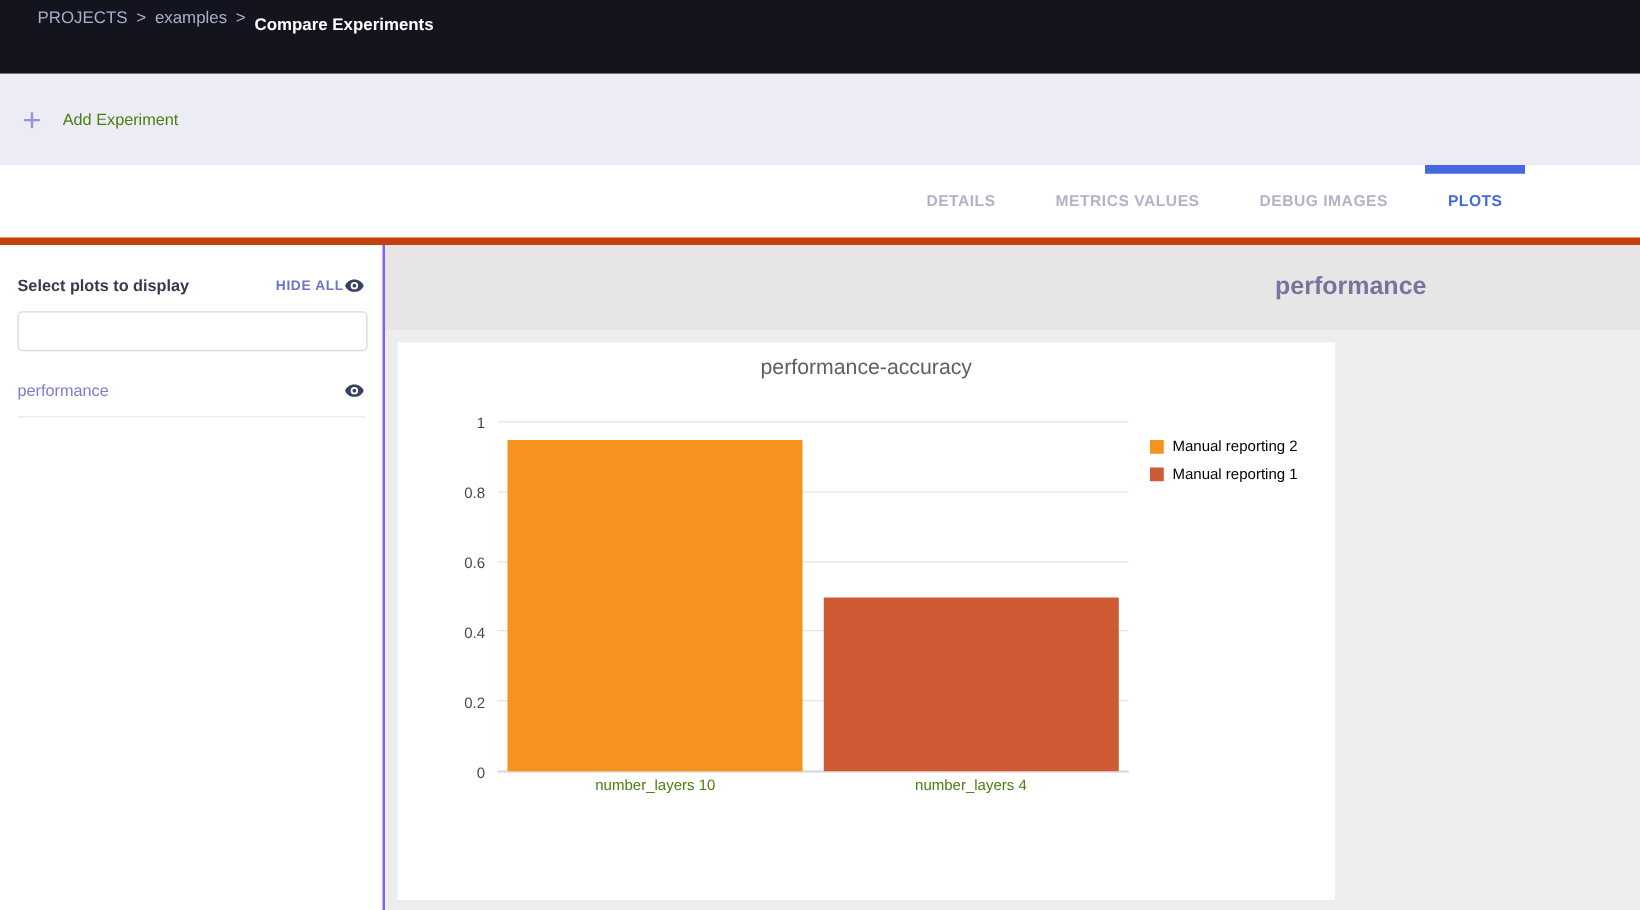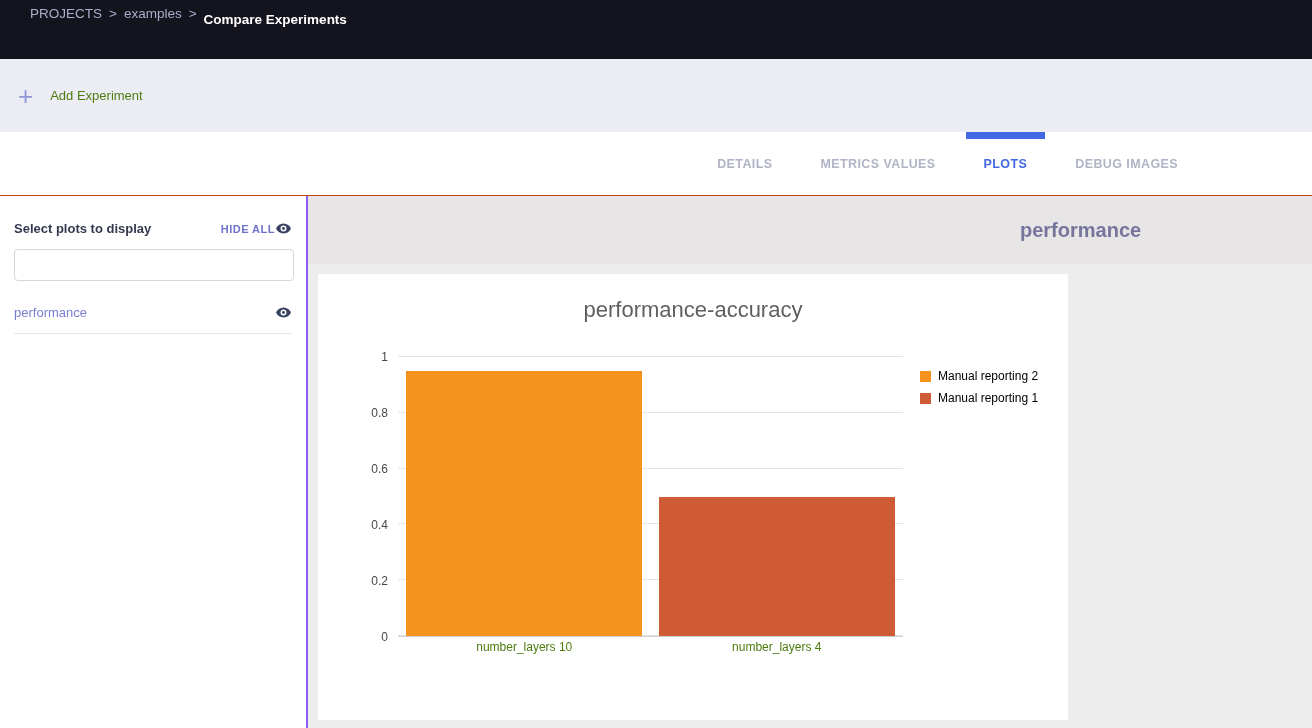--- a/index.html
+++ b/index.html
@@ -13,22 +13,22 @@
   .crumb-current { color:#ffffff; font-weight:700;margin-top:12px; }
 
   
   .actionbar { height:73px; background:#ecedf4; display:flex; align-items:center; padding-left:18px; }
   .add-exp { display:flex; align-items:center; gap:17px; background:none; border:none; cursor:pointer;
              font-family:inherit; }
   .plus { font-size:26px; font-weight:300; color:#9196d6; line-height:1; }
   .add-label { font-size:13px; color:#4d7c0f; font-weight:500; }
 
   
-  .tabbar { height:64px; background:#ffffff; border-bottom:1px solid #c2410c;
-            display:flex; justify-content:flex-end; align-items:stretch; padding-right:116px; gap:12px; }
+  .tabbar { height:64px; background:#ffffff; border-bottom:6px solid #c2410c;
+            display:flex; justify-content:flex-end; align-items:stretch; padding-right:92px; gap:12px; }
   .tab { position:relative; display:flex; align-items:center; padding:0 18px; cursor:pointer;
          font-size:12.5px; font-weight:700; letter-spacing:.4px; color:#b1b4c6; }
   .tab.active { color:#4468e4; }
   .tab.active::before { content:''; position:absolute; top:0; left:0; right:0; height:7px; background:#4468e4; }
 
   
   .content { display:flex; height:532px; }
 
   
   .sidebar { width:308px; background:#ffffff; border-right:2px solid #8b5cf6; padding:24px 14px 0 14px; }
@@ -45,21 +45,21 @@
   .plot-item-label { font-size:13px; color:#7a7dd0; }
 
   
   .main { flex:1; background:#ededee; overflow:hidden; }
   .group-header { height:68px; background:#e8e5e7; position:relative; }
   .group-title { position:absolute; left:712px; top:50%; transform:translateY(-50%);
                  font-size:20px; font-weight:700; color:#76769c; }
   .card { margin:10px 0 0 10px; width:750px; height:446px; background:#ffffff; }
 
   
-  .chart-title { padding-top:23px; text-align:center; font-size:22px; color:#5f5f5f; }
+  .chart-title { padding-top:10px; text-align:center; font-size:17px; color:#5f5f5f; }
   .chart-row { display:flex; margin-top:34px; }
   .y-axis { position:relative; width:80px; height:280px; }
   .ytick { position:absolute; right:10px; font-size:12px; color:#474747; width:60px; text-align:right; }
   .plot-wrap { width:505px; }
   .plot-area { position:relative; width:505px; height:280px; border-bottom:1px solid #cfcfcf; }
   .gridline { position:absolute; left:0; right:0; height:1px; background:#e4e4e4; }
   .bars { position:absolute; left:0; top:0; right:0; bottom:0; display:flex; z-index:1; }
   .bar-slot { width:50%; height:100%; display:flex; justify-content:center; align-items:flex-end; }
   .bar { width:93.5%; cursor:pointer; }
   .x-labels { display:flex; margin-top:3px; }
@@ -85,22 +85,22 @@
 <div class="actionbar">
   <button class="add-exp">
     <span class="plus">+</span>
     <span class="add-label">Add Experiment</span>
   </button>
 </div>
 
 <div class="tabbar">
     <div class="tab">DETAILS</div>
     <div class="tab">METRICS VALUES</div>
+    <div class="tab">DEBUG IMAGES</div>
     <div class="tab active">PLOTS</div>
-    <div class="tab">DEBUG IMAGES</div>
   </div>
 
 <div class="content">
 
   <aside class="sidebar">
     <div class="sidebar-head">
       <span class="sidebar-title">Select plots to display</span>
       <span class="hide-all">
         <span class="hide-all-label">HIDE ALL</span>
         <span class="eye">

